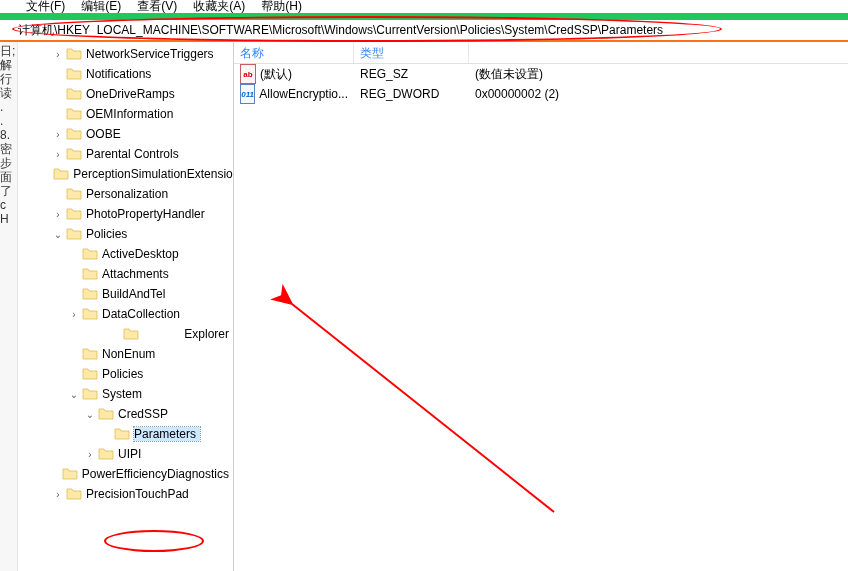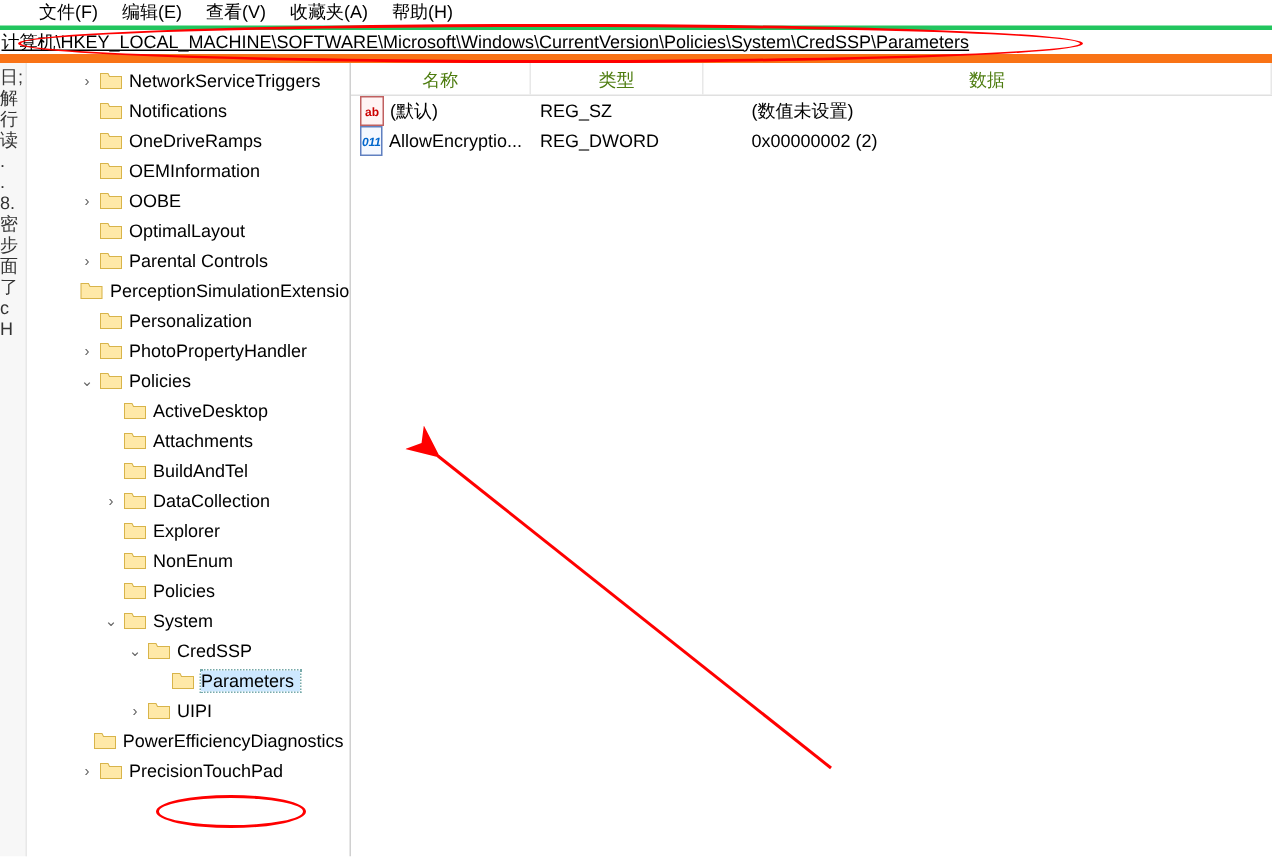--- a/index.html
+++ b/index.html
@@ -1,21 +1,21 @@
 <!DOCTYPE html>
 <html><head>
 <meta charset="utf-8">
 <style>
 * { margin: 0; padding: 0; box-sizing: border-box; font-family: "Microsoft YaHei", "Segoe UI", Tahoma, sans-serif; font-size: 12px; }
 body { background: #fff; width: 848px; height: 571px; overflow: hidden; position: relative; }
 
-.menubar { height: 20px; border-bottom: 3px solid #22c55e; display: flex; align-items: center; padding-left: 18px; background: #fff; }
+.menubar { height: 20px; border-bottom: 7px solid #22c55e; display: flex; align-items: center; padding-left: 18px; background: #fff; }
 .menubar .item { padding: 2px 8px; cursor: default; }
 
-.addressbar { height: 22px; border-bottom: 6px solid #f97316; display: flex; align-items: center; padding-left: 1px; background: #fff; position: relative; text-decoration: underline; }
+.addressbar { height: 22px; border-bottom: 2px solid #f97316; display: flex; align-items: center; padding-left: 18px; background: #fff; position: relative; }
 .addressbar .path { white-space: nowrap; }
 
 .ellipse-addr { position: absolute; left: 12px; top: -4px; width: 710px; height: 26px; border: 2px solid #ff0000; border-radius: 50%/50%; pointer-events: none; }
 
 .main { display: flex; height: calc(100% - 42px); }
 
 .leftstrip { width: 18px; background: #f7f7f7; border-right: 1px solid #e8e8e8; overflow: hidden; font-size: 11px; color: #333; line-height: 14px; padding-top: 2px; }
 .leftstrip div { white-space: nowrap; }
 
 .treepane { width: 216px; border-right: 1px solid #d0d0d0; overflow-y: scroll; overflow-x: hidden; background: #fff; position: relative; }
@@ -25,30 +25,30 @@
 .expander.none { visibility: hidden; }
 .folder-icon { width: 16px; height: 14px; margin-right: 4px; display: inline-block; }
 .folder-icon svg { display: block; }
 .tree-label { padding-right: 4px; }
 .tree-row.selected .tree-label { background: #cde8ff; outline: 1px dotted #7aa; }
 
 .ellipse-param { position: absolute; left: 86px; top: 488px; width: 100px; height: 22px; border: 2px solid #ff0000; border-radius: 50%/50%; pointer-events: none; }
 
 .listpane { flex: 1; background: #fff; position: relative; }
 .list-header { display: flex; height: 22px; border-bottom: 1px solid #e0e0e0; }
-.list-header .col { padding: 3px 6px; border-right: 1px solid #e8e8e8; color: #4d7c0f; text-align: center; }
+.list-header .col { padding: 3px 6px; border-right: 1px solid #e8e8e8; color: #3b82f6; }
 .col-name { width: 120px; }
 .col-type { width: 115px; }
 .col-data { flex: 1; }
 .list-body { }
 .list-row { display: flex; height: 20px; align-items: center; }
 .list-row .cell { padding: 0 6px; white-space: nowrap; overflow: hidden; text-overflow: ellipsis; }
 .cell-name { width: 120px; display: flex; align-items: center; gap: 4px; }
 .cell-type { width: 115px; }
-.cell-data { flex: 1; margin-left: 26px; }
+.cell-data { flex: 1; }
 
 .val-icon { width: 16px; height: 20px; display: inline-flex; align-items: center; justify-content: center; font-size: 8px; font-weight: bold; border: 1px solid; }
 .val-icon.str { color: #c00; border-color: #c06060; background: #fff4f4; }
 .val-icon.dw  { color: #06c; border-color: #6080c0; background: #f4f8ff; font-style: italic; }
 
 .arrow-svg { position: absolute; left: 0; top: 0; pointer-events: none; }
 
 
 .treepane::-webkit-scrollbar { width: 17px; }
 .treepane::-webkit-scrollbar-track { background: #f0f0f0; }
@@ -136,29 +136,20 @@
         <div class="tree-row" style="padding-left: 32px;">
           <span class="expander">›</span>
           <span class="folder-icon">
             <svg width="16" height="14" viewBox="0 0 16 14">
               <path d="M1 3 L1 12 L15 12 L15 4 L7 4 L6 2 L1 2 Z" fill="#ffe9a8" stroke="#d8b44a" stroke-width="0.7"></path>
             </svg>
           </span>
           <span class="tree-label">OOBE</span>
         </div>
         <div class="tree-row" style="padding-left: 32px;">
-          <span class="expander none">›</span>
-          <span class="folder-icon">
-            <svg width="16" height="14" viewBox="0 0 16 14">
-              <path d="M1 3 L1 12 L15 12 L15 4 L7 4 L6 2 L1 2 Z" fill="#ffe9a8" stroke="#d8b44a" stroke-width="0.7"></path>
-            </svg>
-          </span>
-          <span class="tree-label">OptimalLayout</span>
-        </div>
-        <div class="tree-row" style="padding-left: 32px;">
           <span class="expander">›</span>
           <span class="folder-icon">
             <svg width="16" height="14" viewBox="0 0 16 14">
               <path d="M1 3 L1 12 L15 12 L15 4 L7 4 L6 2 L1 2 Z" fill="#ffe9a8" stroke="#d8b44a" stroke-width="0.7"></path>
             </svg>
           </span>
           <span class="tree-label">Parental Controls</span>
         </div>
         <div class="tree-row" style="padding-left: 32px;">
           <span class="expander none">›</span>
@@ -225,21 +216,21 @@
         </div>
         <div class="tree-row" style="padding-left: 48px;">
           <span class="expander">›</span>
           <span class="folder-icon">
             <svg width="16" height="14" viewBox="0 0 16 14">
               <path d="M1 3 L1 12 L15 12 L15 4 L7 4 L6 2 L1 2 Z" fill="#ffe9a8" stroke="#d8b44a" stroke-width="0.7"></path>
             </svg>
           </span>
           <span class="tree-label">DataCollection</span>
         </div>
-        <div class="tree-row" style="padding-left: 48px;">
+        <div class="tree-row" style="padding-left: 48px; justify-content: space-between;">
           <span class="expander none">›</span>
           <span class="folder-icon">
             <svg width="16" height="14" viewBox="0 0 16 14">
               <path d="M1 3 L1 12 L15 12 L15 4 L7 4 L6 2 L1 2 Z" fill="#ffe9a8" stroke="#d8b44a" stroke-width="0.7"></path>
             </svg>
           </span>
           <span class="tree-label">Explorer</span>
         </div>
         <div class="tree-row" style="padding-left: 48px;">
           <span class="expander none">›</span>
@@ -314,21 +305,20 @@
           <span class="tree-label">PrecisionTouchPad</span>
         </div>
       </div>
     <div class="ellipse-param"></div>
   </div>
 
   <div class="listpane">
     <div class="list-header">
       <div class="col col-name">名称</div>
       <div class="col col-type">类型</div>
-      <div class="col col-data">数据</div>
     </div>
     <div class="list-body" id="listbody">
         <div class="list-row">
           <div class="cell cell-name">
             <span class="val-icon str">ab</span>
             <span>(默认)</span>
           </div>
           <div class="cell cell-type">REG_SZ</div>
           <div class="cell cell-data">(数值未设置)</div>
         </div>

